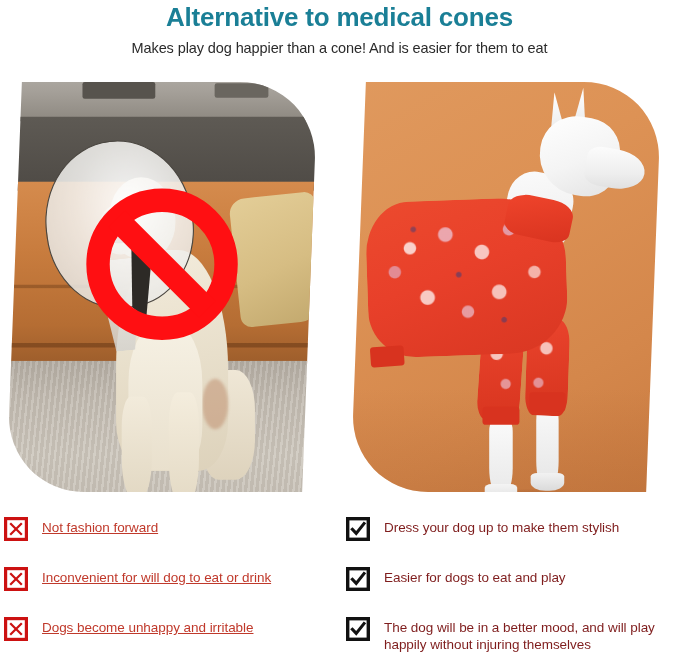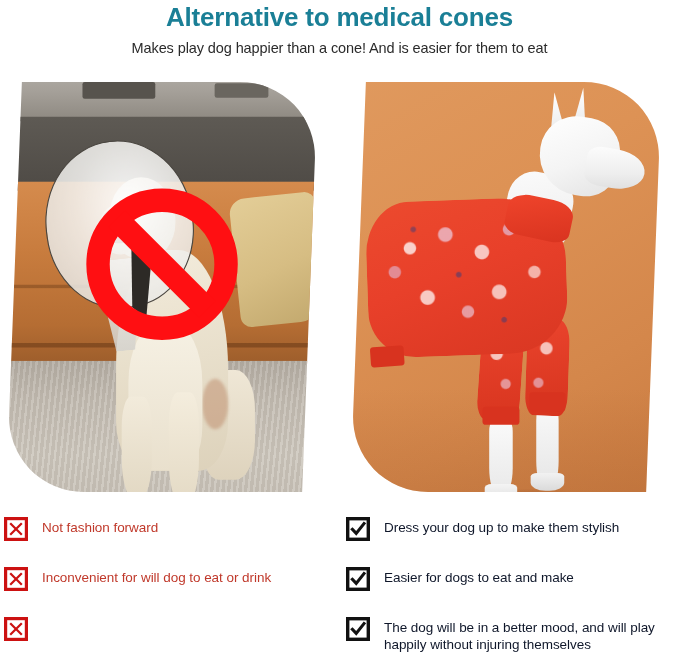--- a/index.html
+++ b/index.html
@@ -416,22 +416,22 @@
   }
   .box svg { display: block; width: 24px; height: 24px; }
 
   .item-text {
     margin-left: 14px;
     font-size: 13.5px;
     line-height: 17px;
     letter-spacing: -0.05px;
     padding-top: 3px;
   }
-  .cons .item-text { color: #C0392B; }
-  .pros .item-text { color: #0f172a; }
+  .cons .item-text { color: #C0392B; text-decoration: underline; }
+  .pros .item-text { color: #7f1d1d; }
 </style>
 </head>
 <body>
 
 <div id="header">
   <div id="page-title">Alternative to medical cones</div>
   <div id="page-subtitle">Makes play dog happier than a cone! And is easier for them to eat</div>
 </div>
 
 <div id="panels">
@@ -530,20 +530,21 @@
     </div>
 
     <div class="compare-row tall">
       <span class="box">
         <svg viewBox="0 0 24 24" xmlns="http://www.w3.org/2000/svg">
           <rect x="1.6" y="1.6" width="20.8" height="20.8" fill="#ffffff" stroke="#CC1111" stroke-width="3.2"></rect>
           <line x1="6.2" y1="6.2" x2="17.8" y2="17.8" stroke="#CC1111" stroke-width="2.2"></line>
           <line x1="17.8" y1="6.2" x2="6.2" y2="17.8" stroke="#CC1111" stroke-width="2.2"></line>
         </svg>
       </span>
+      <span class="item-text">Dogs become unhappy and irritable</span>
     </div>
   </div>
 
   <div class="compare-col pros" id="col-pros">
     <div class="compare-row">
       <span class="box">
         <svg viewBox="0 0 24 24" xmlns="http://www.w3.org/2000/svg">
           <rect x="1.7" y="1.7" width="20.6" height="20.6" fill="#ffffff" stroke="#111111" stroke-width="3.4"></rect>
           <path d="M6.4 12.4 L10.2 16.4 L18.0 6.6" fill="none" stroke="#111111" stroke-width="3.1" stroke-linecap="square" stroke-linejoin="miter"></path>
         </svg>
@@ -551,21 +552,21 @@
       <span class="item-text">Dress your dog up to make them stylish</span>
     </div>
 
     <div class="compare-row">
       <span class="box">
         <svg viewBox="0 0 24 24" xmlns="http://www.w3.org/2000/svg">
           <rect x="1.7" y="1.7" width="20.6" height="20.6" fill="#ffffff" stroke="#111111" stroke-width="3.4"></rect>
           <path d="M6.4 12.4 L10.2 16.4 L18.0 6.6" fill="none" stroke="#111111" stroke-width="3.1" stroke-linecap="square" stroke-linejoin="miter"></path>
         </svg>
       </span>
-      <span class="item-text">Easier for dogs to eat and make</span>
+      <span class="item-text">Easier for dogs to eat and play</span>
     </div>
 
     <div class="compare-row tall">
       <span class="box">
         <svg viewBox="0 0 24 24" xmlns="http://www.w3.org/2000/svg">
           <rect x="1.7" y="1.7" width="20.6" height="20.6" fill="#ffffff" stroke="#111111" stroke-width="3.4"></rect>
           <path d="M6.4 12.4 L10.2 16.4 L18.0 6.6" fill="none" stroke="#111111" stroke-width="3.1" stroke-linecap="square" stroke-linejoin="miter"></path>
         </svg>
       </span>
       <span class="item-text">The dog will be in a better mood, and will play happily without injuring themselves</span>

